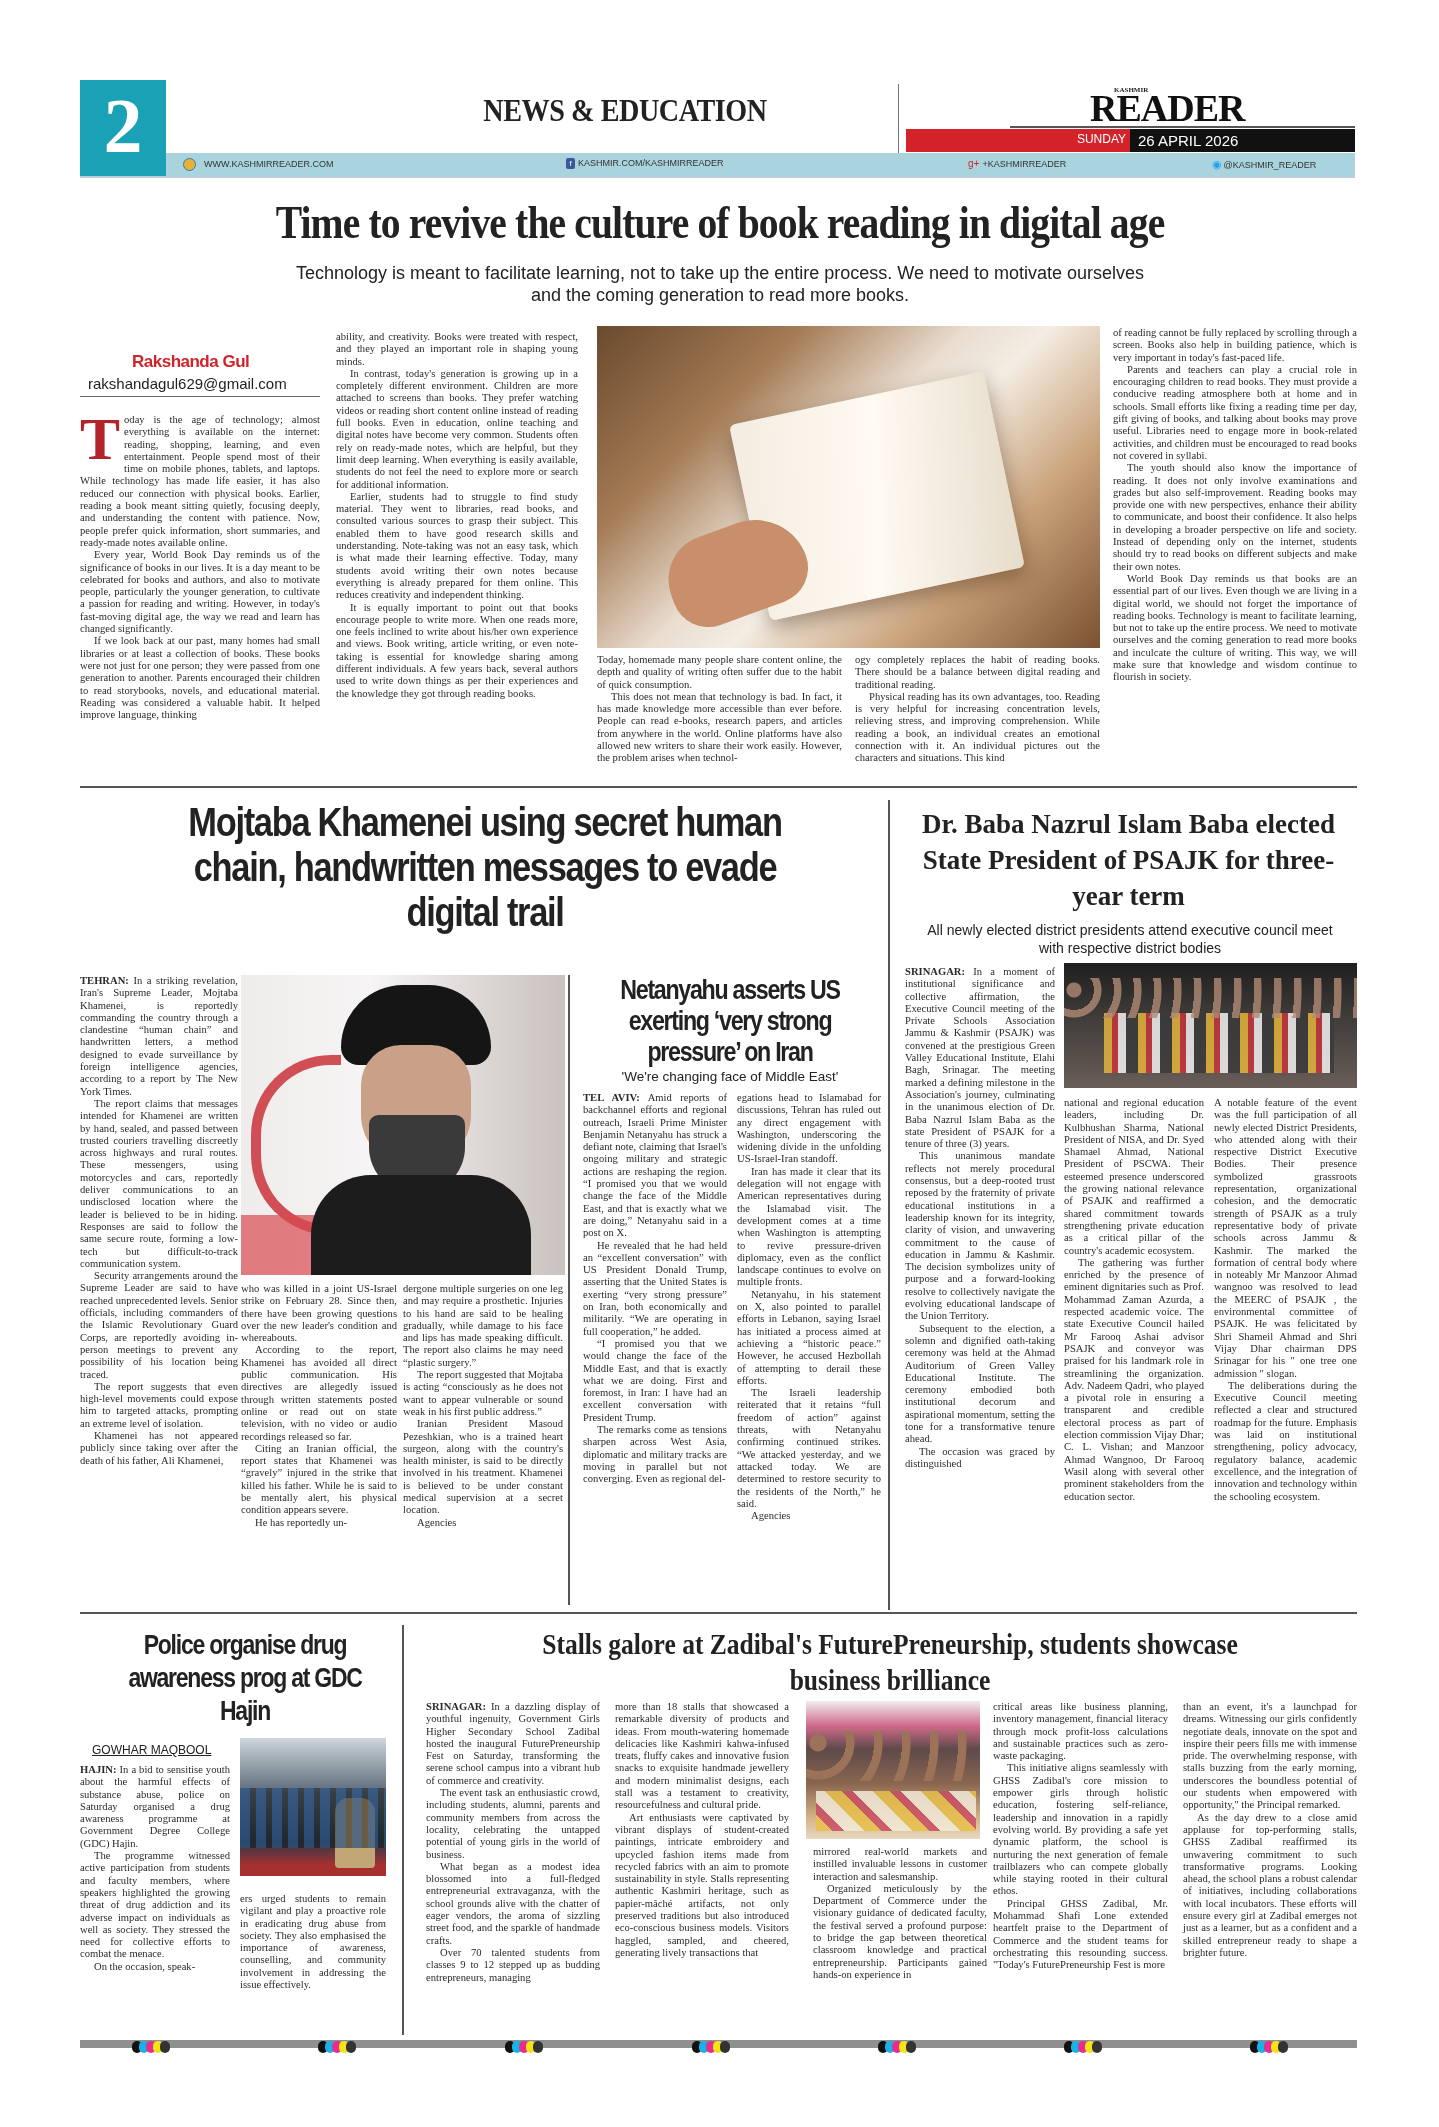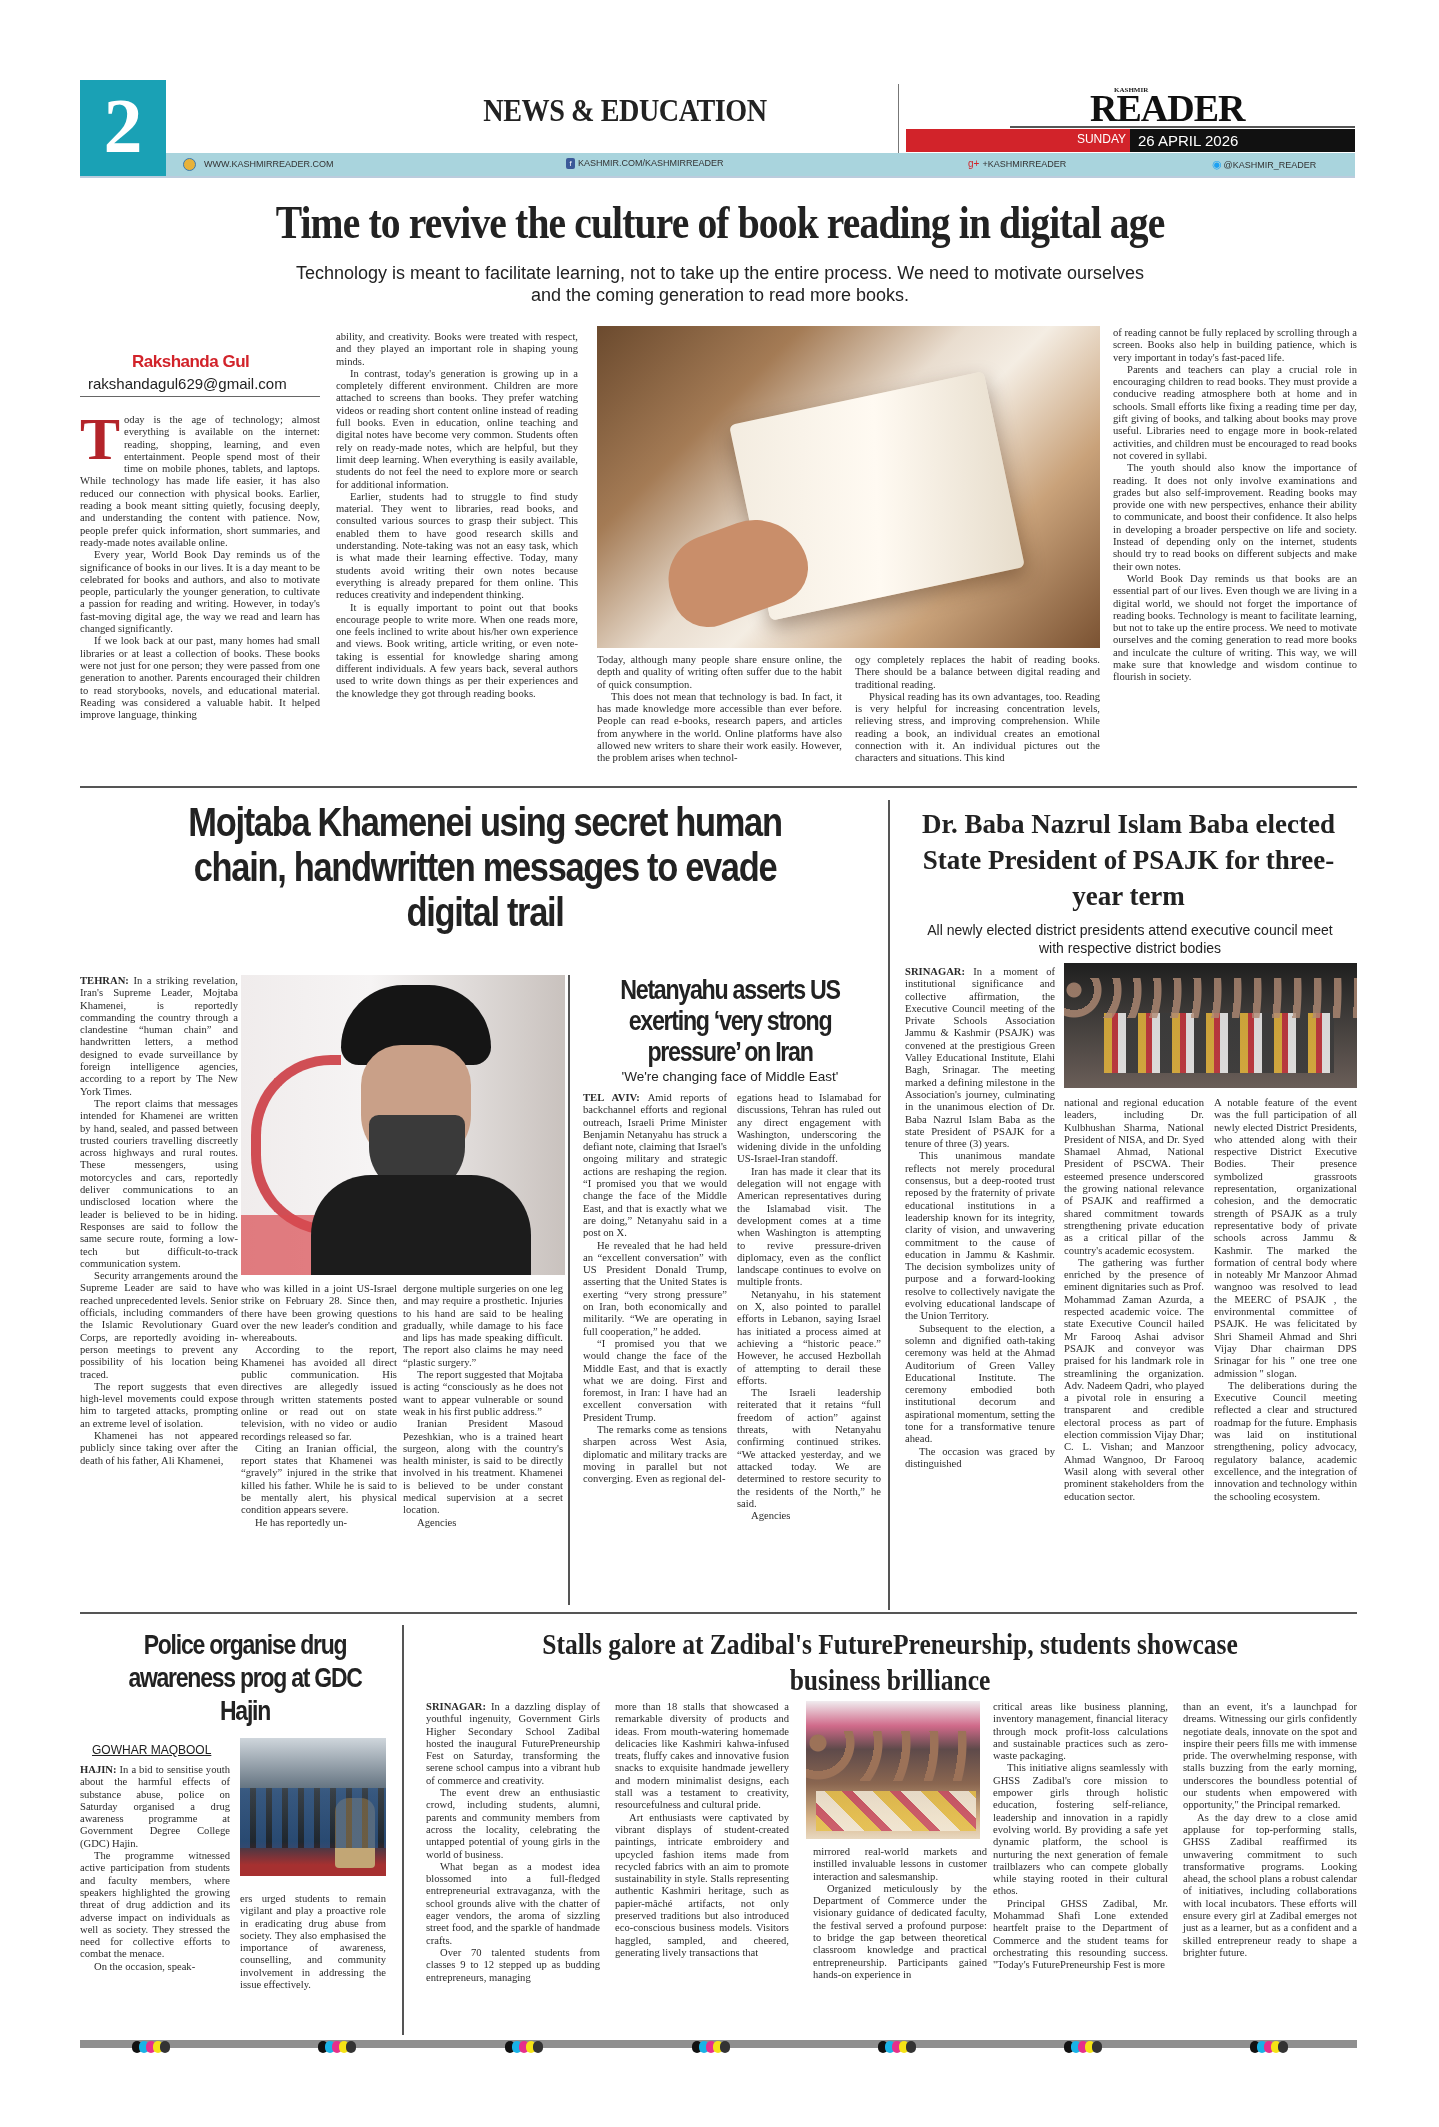--- a/index.html
+++ b/index.html
@@ -71,21 +71,21 @@
   <p class="first">ability, and creativity. Books were treated with respect, and they played an important role in shaping young minds.</p>
   <p>In contrast, today's generation is growing up in a completely different environment. Children are more attached to screens than books. They prefer watching videos or reading short content online instead of reading full books. Even in education, online teaching and digital notes have become very common. Students often rely on ready-made notes, which are helpful, but they limit deep learning. When everything is easily available, students do not feel the need to explore more or search for additional information.</p>
   <p>Earlier, students had to struggle to find study material. They went to libraries, read books, and consulted various sources to grasp their subject. This enabled them to have good research skills and understanding. Note-taking was not an easy task, which is what made their learning effective. Today, many students avoid writing their own notes because everything is already prepared for them online. This reduces creativity and independent thinking.</p>
   <p>It is equally important to point out that books encourage people to write more. When one reads more, one feels inclined to write about his/her own experience and views. Book writing, article writing, or even note-taking is essential for knowledge sharing among different individuals. A few years back, several authors used to write down things as per their experiences and the knowledge they got through reading books.</p>
 </div>
 <div class="photo" style="left:597px;top:326px;width:503px;height:322px;background:linear-gradient(135deg,#6b4a2e 0%,#a47b55 25%,#e9ddcf 45%,#f4ede3 55%,#c9a27a 75%,#7a5232 100%);">
   <div style="position:absolute;left:150px;top:70px;width:260px;height:200px;background:linear-gradient(100deg,#f3ece0,#fffaf2 50%,#e6dccb);transform:rotate(-12deg);border-radius:6px;box-shadow:0 8px 20px rgba(60,30,10,0.4);"></div>
   <div style="position:absolute;left:70px;top:200px;width:140px;height:90px;background:#c98e6a;border-radius:50px 60px 40px 40px;transform:rotate(-20deg);"></div>
 </div>
 <div class="abs body-text" style="left:597px;top:654px;width:245px;">
-  <p class="first">Today, although many people share ensure online, the depth and quality of writing often suffer due to the habit of quick consumption.</p>
+  <p class="first">Today, homemade many people share content online, the depth and quality of writing often suffer due to the habit of quick consumption.</p>
   <p>This does not mean that technology is bad. In fact, it has made knowledge more accessible than ever before. People can read e-books, research papers, and articles from anywhere in the world. Online platforms have also allowed new writers to share their work easily. However, the problem arises when technol-</p>
 </div>
 <div class="abs body-text" style="left:855px;top:654px;width:245px;font-family:Liberation Serif, serif;">
   <p class="first">ogy completely replaces the habit of reading books. There should be a balance between digital reading and traditional reading.</p>
   <p>Physical reading has its own advantages, too. Reading is very helpful for increasing concentration levels, relieving stress, and improving comprehension. While reading a book, an individual creates an emotional connection with it. An individual pictures out the characters and situations. This kind</p>
 </div>
 <div class="abs body-text" style="left:1113px;top:327px;width:244px;">
   <p class="first">of reading cannot be fully replaced by scrolling through a screen. Books also help in building patience, which is very important in today's fast-paced life.</p>
   <p>Parents and teachers can play a crucial role in encouraging children to read books. They must provide a conducive reading atmosphere both at home and in schools. Small efforts like fixing a reading time per day, gift giving of books, and talking about books may prove useful. Libraries need to engage more in book-related activities, and children must be encouraged to read books not covered in syllabi.</p>
   <p>The youth should also know the importance of reading. It does not only involve examinations and grades but also self-improvement. Reading books may provide one with new perspectives, enhance their ability to communicate, and boost their confidence. It also helps in developing a broader perspective on life and society. Instead of depending only on the internet, students should try to read books on different subjects and make their own notes.</p>
@@ -174,21 +174,21 @@
   <div style="position:absolute;left:0;top:50px;width:146px;height:60px;background:repeating-linear-gradient(90deg,rgba(40,80,130,0.7) 0 10px,rgba(20,20,20,0.5) 10px 16px);"></div>
 </div>
 <div class="abs body-text" style="left:240px;top:1893px;width:146px;">
   <p class="first">ers urged students to remain vigilant and play a proactive role in eradicating drug abuse from society. They also emphasised the importance of awareness, counselling, and community involvement in addressing the issue effectively.</p>
 </div>
 <div class="rule-v" style="left:402px;top:1625px;height:410px;"></div>
 
 <h2 class="abs serif" style="margin:0;left:470px;top:1626px;width:840px;text-align:center;font-size:29px;line-height:36px;font-weight:bold;color:#222;transform:scaleX(0.88);">Stalls galore at Zadibal's FuturePreneurship, students showcase business brilliance</h2>
 <div class="abs body-text" style="left:426px;top:1701px;width:174px;">
   <p class="first"><span class="dateline">SRINAGAR:</span> <span>In a dazzling display of youthful ingenuity, Government Girls Higher Secondary School Zadibal hosted the inaugural FuturePreneurship Fest on Saturday, transforming the serene school campus into a vibrant hub of commerce and creativity.</span></p>
-  <p>The event drew an enthusiastic crowd, including students, alumni, parents and community members from across the locality, celebrating the untapped potential of young girls in the world of business.</p>
+  <p>The event task an enthusiastic crowd, including students, alumni, parents and community members from across the locality, celebrating the untapped potential of young girls in the world of business.</p>
   <p>What began as a modest idea blossomed into a full-fledged entrepreneurial extravaganza, with the school grounds alive with the chatter of eager vendors, the aroma of sizzling street food, and the sparkle of handmade crafts.</p>
   <p>Over 70 talented students from classes 9 to 12 stepped up as budding entrepreneurs, managing</p>
 </div>
 <div class="abs body-text" style="left:615px;top:1701px;width:174px;">
   <p class="first">more than 18 stalls that showcased a remarkable diversity of products and ideas. From mouth-watering homemade delicacies like Kashmiri kahwa-infused treats, fluffy cakes and innovative fusion snacks to exquisite handmade jewellery and modern minimalist designs, each stall was a testament to creativity, resourcefulness and cultural pride.</p>
   <p>Art enthusiasts were captivated by vibrant displays of student-created paintings, intricate embroidery and upcycled fashion items made from recycled fabrics with an aim to promote sustainability in style. Stalls representing authentic Kashmiri heritage, such as papier-mâché artifacts, not only preserved traditions but also introduced eco-conscious business models. Visitors haggled, sampled, and cheered, generating lively transactions that</p>
 </div>
 <div class="photo" style="left:806px;top:1701px;width:174px;height:138px;background:linear-gradient(180deg,#f0ecef 0%,#d06a8a 18%,#5e4a4a 35%,#8a6650 60%,#d6b488 85%,#e8d8c0 100%);">
   <div style="position:absolute;left:0;top:30px;width:174px;height:50px;background:repeating-radial-gradient(circle at 12px 12px,#9c7258 0 8px,transparent 9px 28px);"></div>
   <div style="position:absolute;left:10px;top:90px;width:160px;height:40px;background:repeating-linear-gradient(45deg,#e6c04a 0 12px,#c94d63 12px 20px,#f3ead8 20px 34px);opacity:0.85;"></div>

